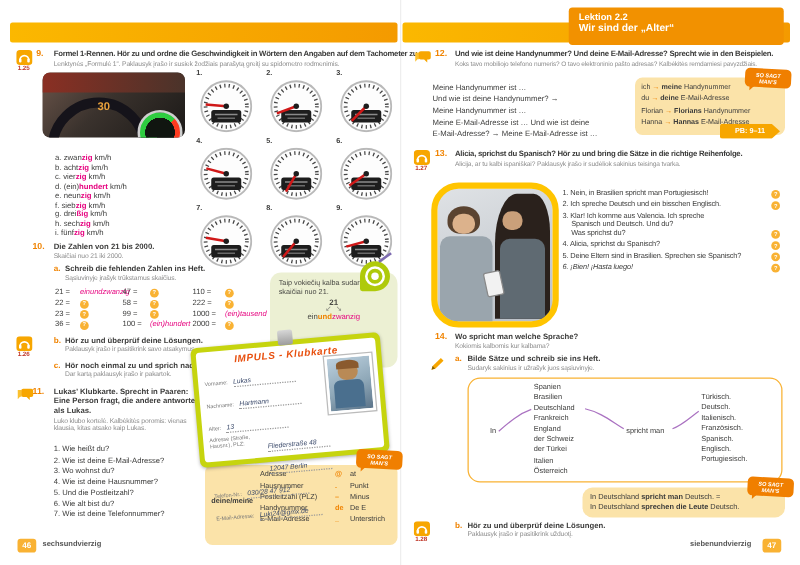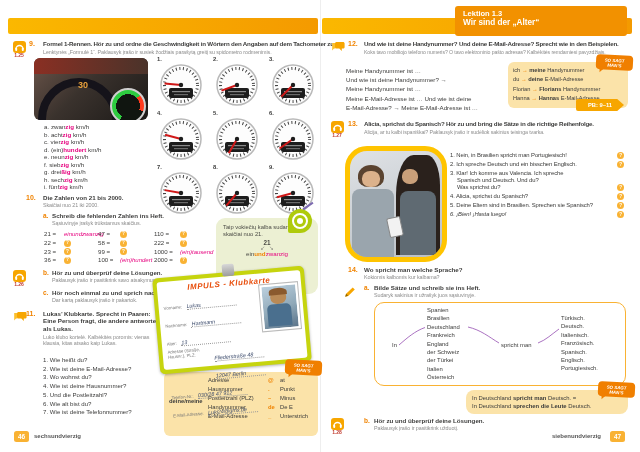--- a/index.html
+++ b/index.html
@@ -58,38 +58,38 @@
 </style>
 </head>
 <body>
 
 <div class="spread">
 
   <div class="topbar" style="left:8px;width:310px;"></div>
   <div class="topbar" style="left:322px;width:310px;"></div>
   <div class="spine"></div>
   <div class="lesson-box">
-    <div class="l1">Lektion 1.3</div>
+    <div class="l1">Lektion 2.2</div>
     <div class="l2">Wir sind der „Alter“</div>
   </div>
 
   <span class="icon-box" style="left:13px;top:39px;">
     <svg width="13" height="12" viewBox="0 0 13 12">
         <rect x="0" y="0" width="13" height="12" rx="3" fill="#F7A600"></rect>
         <path d="M3 8 A3.5 3.5 0 0 1 10 8" stroke="#fff" fill="none" stroke-width="1.3"></path>
         <rect x="2.2" y="6.8" width="2" height="3.2" rx="0.9" fill="#fff"></rect>
         <rect x="8.8" y="6.8" width="2" height="3.2" rx="0.9" fill="#fff"></rect>
       </svg>
   </span>
   <span class="anum" style="left:10px;top:52px;">1.25</span>
   <span class="abs tasknum" style="left:29px;top:40px;">9.</span>
   <span class="abs title nowrap" style="left:43px;top:40px;">Formel 1-Rennen. Hör zu und ordne die Geschwindigkeit in Wörtern den Angaben auf dem Tachometer zu.</span>
   <span class="abs sub nowrap" style="left:43px;top:48.5px;">Lenktynės „Formulė 1“. Paklausyk įrašo ir susiek žodžiais parašytą greitį su spidometro rodmenimis.</span>
 
-  <div class="abs" style="left:34px;top:58px;width:114px;height:62px;border-radius:6px;overflow:hidden;background:linear-gradient(135deg,#6b554a 0%,#3a322d 45%,#1b1917 100%);">
+  <div class="abs" style="left:34px;top:58px;width:114px;height:52px;border-radius:6px;overflow:hidden;background:linear-gradient(135deg,#6b554a 0%,#3a322d 45%,#1b1917 100%);">
     <div class="abs" style="left:0;top:0;width:114px;height:16px;background:linear-gradient(90deg,#8a2f23,#4a332a);"></div>
     <div class="abs" style="left:4px;top:20px;width:66px;height:66px;border:8px solid #15131a;border-radius:50%;"></div>
     <span class="abs" style="left:44px;top:22px;color:#e8a13c;font-weight:bold;font-size:9px;">30</span>
     <div class="abs" style="left:76px;top:30px;width:32px;height:32px;border-radius:50%;border:2px solid #cfcfcf;background:radial-gradient(circle at 50% 50%,#101510 52%,transparent 53%),conic-gradient(from 210deg,#2ecc40 0 55%,#ff3b1f 55% 72%,#101510 72%);"></div>
   </div>
 
   <span class="gauge-label" style="left:157px;top:56px;">1.</span>
   <span class="gauge-label" style="left:213px;top:56px;">2.</span>
   <span class="gauge-label" style="left:269px;top:56px;">3.</span>
   <span class="gauge-label" style="left:157px;top:110px;">4.</span>

